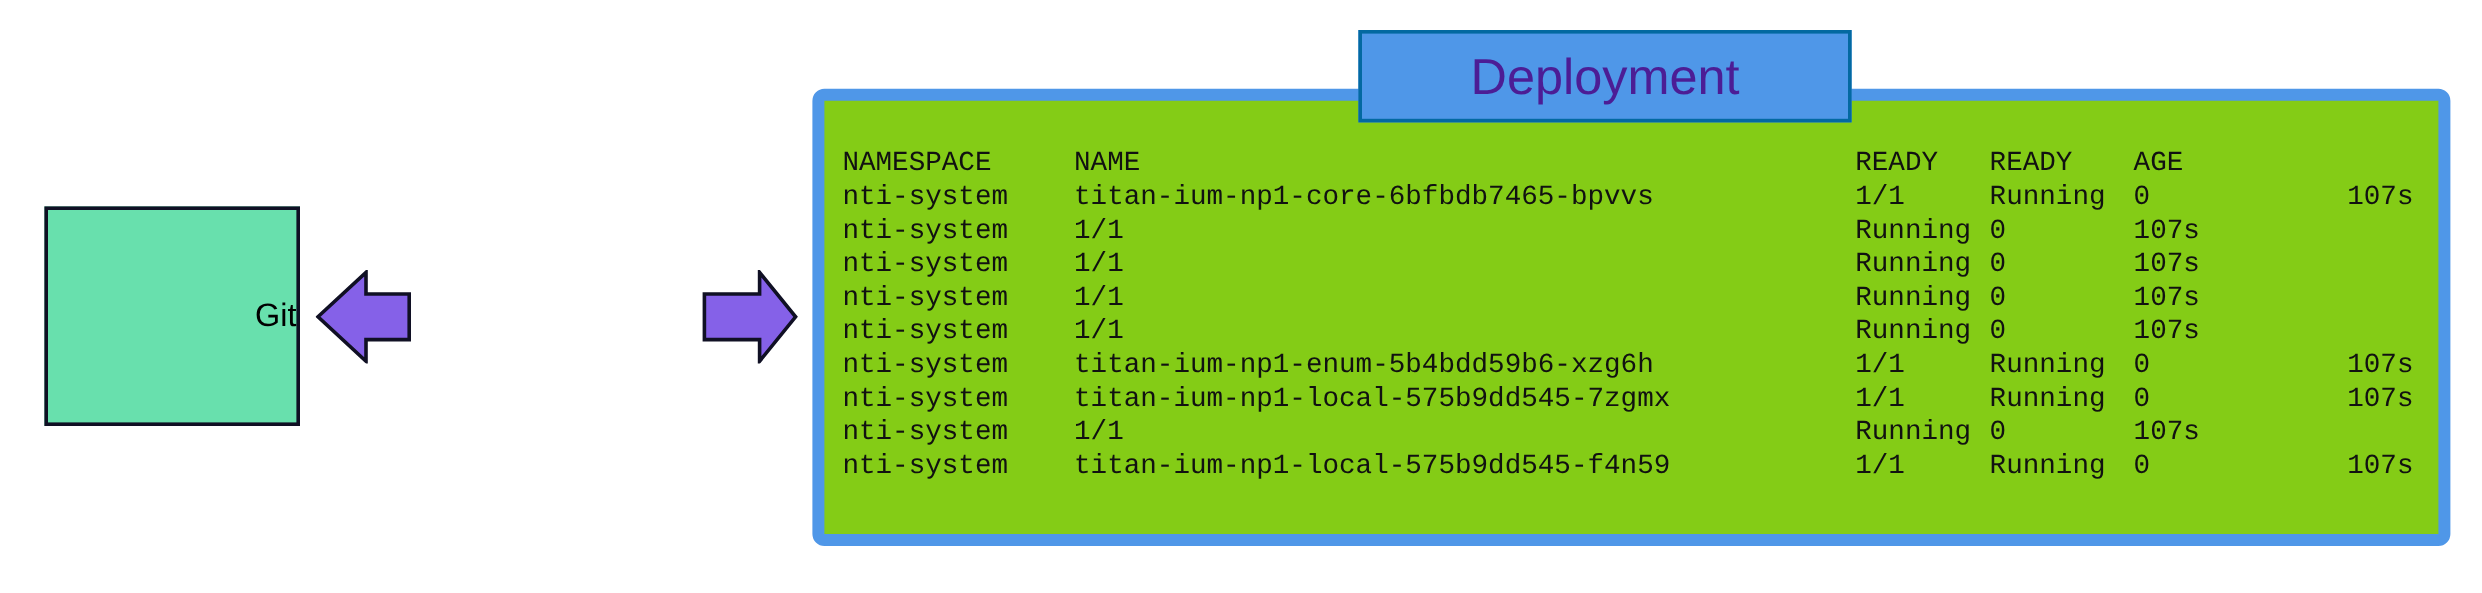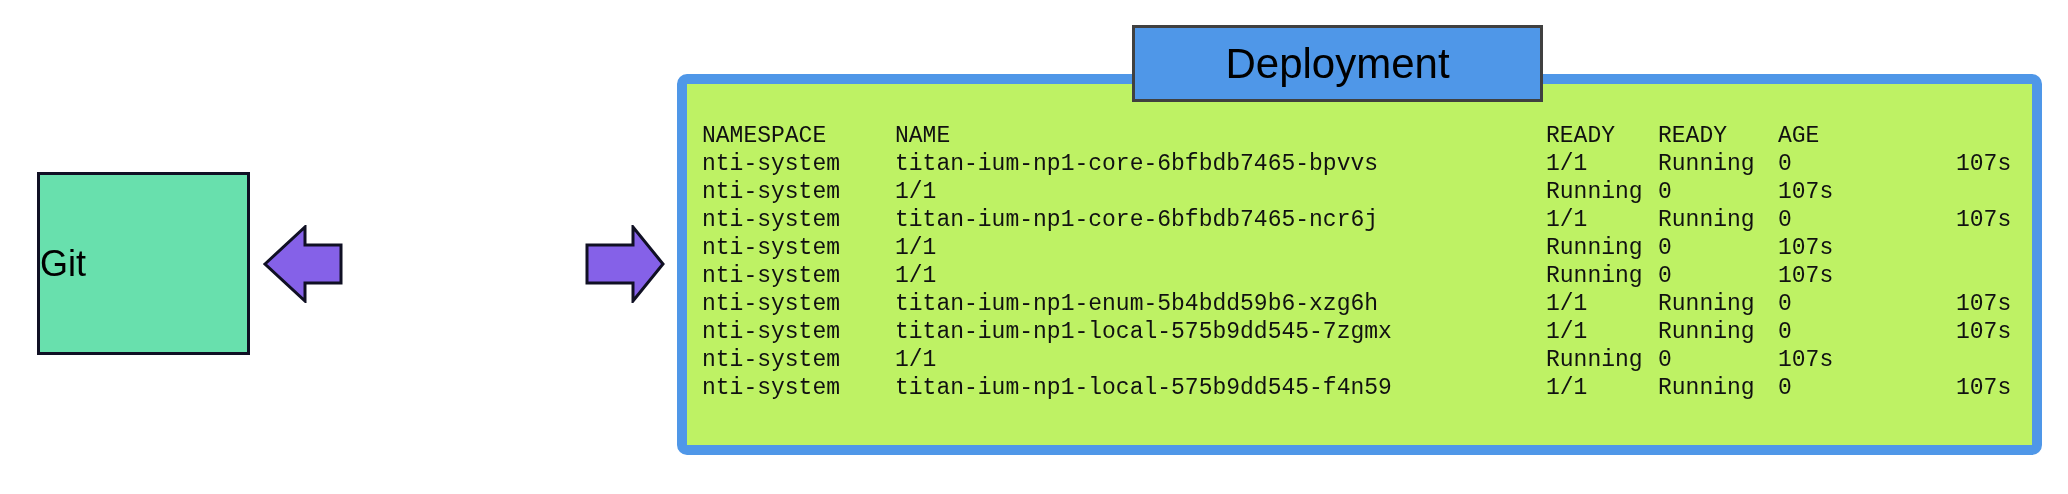--- a/index.html
+++ b/index.html
@@ -8,24 +8,24 @@
     width: 2068px;
     height: 494px;
     background: #ffffff;
     font-family: "Liberation Sans", sans-serif;
     overflow: hidden;
   }
   .box {
     position: absolute;
     display: flex;
     align-items: center;
-    justify-content: flex-start;
+    justify-content: flex-end;
     border: 3px solid var(--outline, #101024);
     box-sizing: border-box;
-    font-size: 36px;
+    font-size: 27px;
     color: #000000;
   }
   .git {
     left: 37px; top: 172px; width: 213px; height: 183px;
     background: var(--git_fill, #68e0ad);
   }
   .cd {
     left: 358px; top: 172px; width: 214px; height: 183px;
     background: var(--cd_fill, #8561e8);
   }
@@ -38,36 +38,36 @@
     stroke-width: 3;
     stroke-linejoin: miter;
   }
   .deployment-panel {
     position: absolute;
     left: 677px; top: 74px;
     width: 1365px; height: 381px;
     box-sizing: border-box;
     border: 10px solid var(--accent_blue, #4f97e8);
     border-radius: 10px;
-    background: #bef264;
+    background: #84cc16;
     padding: 38px 0 0 15px;
     z-index: 1;
   }
   .deployment-header {
     position: absolute;
     left: 1132px; top: 25px;
     width: 411px; height: 77px;
     box-sizing: border-box;
     background: var(--accent_blue, #4f97e8);
-    border: 3px solid #404040;
+    border: 3px solid #0369a1;
     display: flex;
     align-items: center;
     justify-content: center;
     font-size: 42px;
-    color: #000000;
+    color: #4c1d95;
     z-index: 2;
   }
   .pod-table {
     font-family: "Liberation Mono", "DejaVu Sans Mono", monospace;
     font-size: 23px;
     line-height: 28px;
     color: #111111;
     white-space: nowrap;
   }
   .pod-row {
@@ -114,21 +114,20 @@
         </div>
         <div class="pod-row">
           <span>nti-system</span>
           <span>1/1</span>
           <span>Running</span>
           <span>0</span>
           <span>107s</span>
         </div>
         <div class="pod-row">
           <span>nti-system</span>
-          <span>titan-ium-np1-core-6bfbdb7465-ncr6j</span>
           <span>1/1</span>
           <span>Running</span>
           <span>0</span>
           <span>107s</span>
         </div>
         <div class="pod-row">
           <span>nti-system</span>
           <span>1/1</span>
           <span>Running</span>
           <span>0</span>

